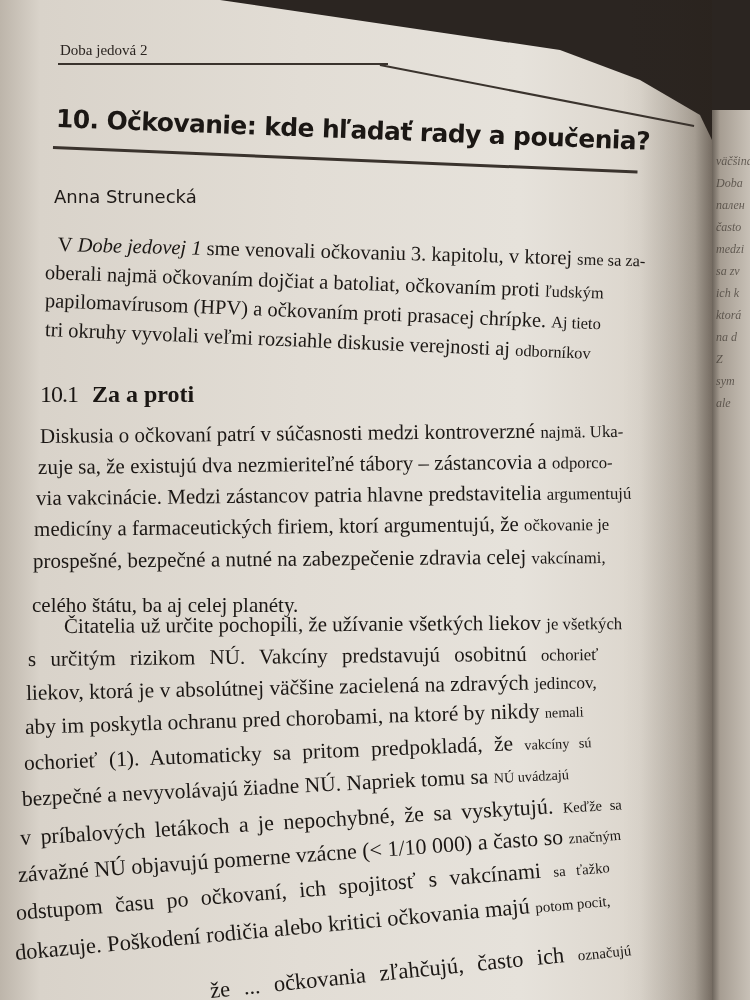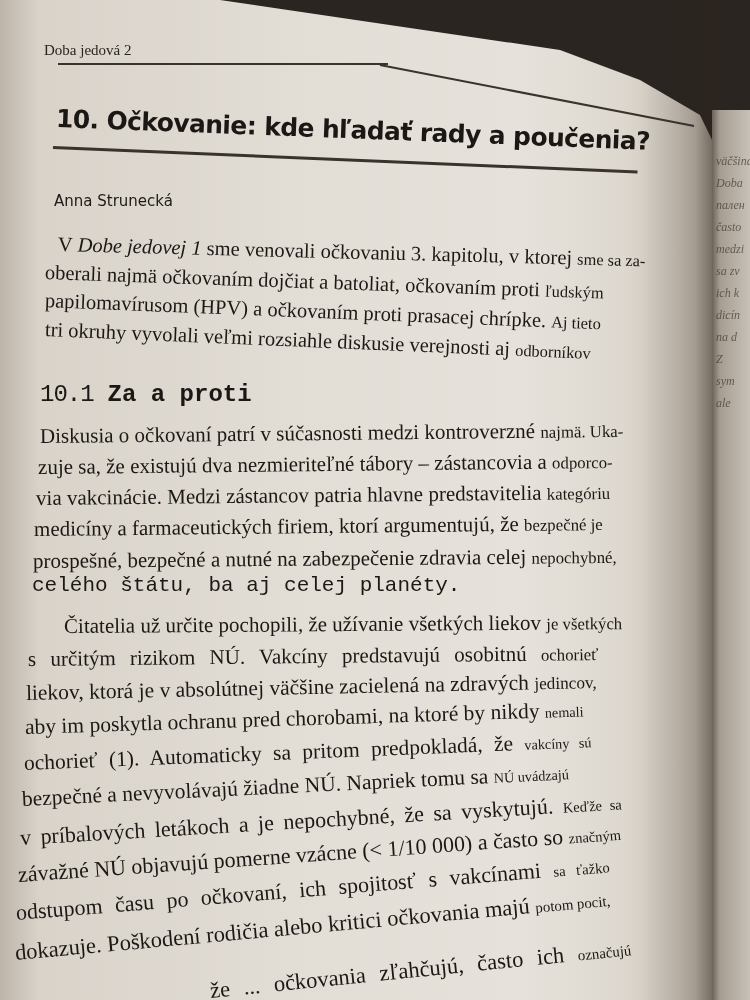--- a/index.html
+++ b/index.html
@@ -11,21 +11,21 @@
     position:absolute; left:0; top:0; width:712px; height:1000px;
     background: linear-gradient(90deg, #bdb5aa 0px, #d9d3ca 40px, #e2ddd5 300px, #e6e2db 520px, #dcd6cd 640px, #b9b1a6 695px, #8a8177 712px);
     clip-path: polygon(0 0, 220px 0, 560px 50px, 640px 80px, 700px 115px, 712px 140px, 712px 1000px, 0 1000px);
   }
   .facing-page {
     position:absolute; left:712px; top:110px; width:38px; height:890px;
     background:linear-gradient(90deg,#6b635a 0,#a69d92 8px,#c8c1b7 38px);
   }
 
   .running-head {
-    position:absolute; left:44px; top:42px;
+    position:absolute; left:60px; top:42px;
     font-family:"Liberation Serif", serif; font-size:15px; color:#2a2420;
   }
   .head-rule {
     position:absolute; left:58px; top:63px; width:640px; height:1.5px; background:#3a332d;
     transform-origin:left center; transform:rotate(5.2deg);
   }
   .head-rule-left {
     position:absolute; left:58px; top:63px; width:330px; height:1.5px; background:#3a332d;
   }
 
@@ -33,34 +33,34 @@
     position:absolute; left:56px; top:104px;
     font-family:"DejaVu Sans", sans-serif; font-weight:bold; font-size:25px; color:#1b1714;
     letter-spacing:-0.6px; white-space:nowrap;
     transform-origin:left center; transform:rotate(2.2deg);
   }
   .title-rule {
     position:absolute; left:53px; top:146px; width:585px; height:2.5px; background:#3a332d;
     transform-origin:left center; transform:rotate(2.4deg);
   }
   .author {
-    position:absolute; left:54px; top:192px;
-    font-family:"DejaVu Sans", sans-serif; font-size:15px; color:#1f1a17;
+    position:absolute; left:54px; top:186px;
+    font-family:"DejaVu Sans", sans-serif; font-size:18px; color:#1f1a17;
   }
 
   .line {
     position:absolute; white-space:nowrap;
     font-family:"Liberation Serif", serif; color:#1c1815;
     transform-origin:left center;
   }
   .line .shrink { font-size:0.8em; }
   .line .shrink2 { font-size:0.66em; }
   .section-heading {
     position:absolute; left:40px; top:381px; white-space:nowrap;
-    font-family:Liberation Mono, monospace; font-size:24px; color:#1b1714;
+    font-family:Liberation Serif, serif; font-size:24px; color:#1b1714;
   }
   .section-heading .num { font-weight:normal; letter-spacing:-1px; margin-right:14px; }
   .section-heading .txt { font-weight:bold; }
   .curl-shade {
     position:absolute; right:38px; top:0; width:90px; height:1000px;
     background:linear-gradient(90deg, rgba(0,0,0,0) 0, rgba(40,30,20,0.08) 60%, rgba(40,30,20,0.2) 100%);
     pointer-events:none;
   }
 </style>
 </head>
@@ -90,42 +90,42 @@
 <div class="line" style="left:45px;top:318px;font-size:20.5px;transform:rotate(2.4deg);">
   <span>tri okruhy vyvolali veľmi rozsiahle diskusie verejnosti aj </span><span class="shrink">odborníkov</span>
 </div>
 
 <div class="section-heading">
   <span class="num">10.1</span><span class="txt">Za a proti</span>
 </div>
 
 <div class="line" style="left:40px;top:424px;font-size:21px;transform:rotate(-0.6deg);"><span>Diskusia o očkovaní patrí v súčasnosti medzi kontroverzné </span><span class="shrink">najmä. Uka-</span></div>
 <div class="line" style="left:38px;top:455px;font-size:21px;transform:rotate(-0.6deg);"><span>zuje sa, že existujú dva nezmieriteľné tábory – zástancovia a </span><span class="shrink">odporco-</span></div>
-<div class="line" style="left:36px;top:486px;font-size:21px;transform:rotate(-0.6deg);"><span>via vakcinácie. Medzi zástancov patria hlavne predstavitelia </span><span class="shrink">kategóriu</span></div>
-<div class="line" style="left:34px;top:517px;font-size:21px;transform:rotate(-0.6deg);"><span>medicíny a farmaceutických firiem, ktorí argumentujú, že </span><span class="shrink">bezpečné je</span></div>
-<div class="line" style="left:33px;top:549px;font-size:21px;transform:rotate(-0.5deg);"><span>prospešné, bezpečné a nutné na zabezpečenie zdravia celej </span><span class="shrink">nepochybné,</span></div>
-<div class="line" style="left:32px;top:574px;font-size:21px;font-family:Liberation Mono, monospace;"><span>celého štátu, ba aj celej planéty.</span></div>
+<div class="line" style="left:36px;top:486px;font-size:21px;transform:rotate(-0.6deg);"><span>via vakcinácie. Medzi zástancov patria hlavne predstavitelia </span><span class="shrink">argumentujú</span></div>
+<div class="line" style="left:34px;top:517px;font-size:21px;transform:rotate(-0.6deg);"><span>medicíny a farmaceutických firiem, ktorí argumentujú, že </span><span class="shrink">očkovanie je</span></div>
+<div class="line" style="left:33px;top:549px;font-size:21px;transform:rotate(-0.5deg);"><span>prospešné, bezpečné a nutné na zabezpečenie zdravia celej </span><span class="shrink">vakcínami,</span></div>
+<div class="line" style="left:32px;top:593px;font-size:21px;"><span>celého štátu, ba aj celej planéty.</span></div>
 <div class="line" style="left:64px;top:614px;font-size:21px;transform:rotate(-0.4deg);"><span>Čitatelia už určite pochopili, že užívanie všetkých liekov </span><span class="shrink">je všetkých</span></div>
 <div class="line" style="left:28px;top:647px;font-size:21px;word-spacing:9px;transform:rotate(-0.6deg);"><span>s určitým rizikom NÚ. Vakcíny predstavujú osobitnú </span><span class="shrink">ochorieť</span></div>
 <div class="line" style="left:26px;top:681px;font-size:21.5px;transform:rotate(-1.2deg);"><span>liekov, ktorá je v absolútnej väčšine zacielená na zdravých </span><span class="shrink">jedincov,</span></div>
 <div class="line" style="left:25px;top:715px;font-size:21.5px;transform:rotate(-1.8deg);"><span>aby im poskytla ochranu pred chorobami, na ktoré by nikdy </span><span class="shrink2">nemali</span></div>
 <div class="line" style="left:24px;top:751px;font-size:21.5px;word-spacing:6px;transform:rotate(-2.3deg);"><span>ochorieť (1). Automaticky sa pritom predpokladá, že </span><span class="shrink2">vakcíny sú</span></div>
 <div class="line" style="left:22px;top:787px;font-size:21.5px;transform:rotate(-2.8deg);"><span>bezpečné a nevyvolávajú žiadne NÚ. Napriek tomu sa </span><span class="shrink2">NÚ uvádzajú</span></div>
 <div class="line" style="left:20px;top:825px;font-size:22px;word-spacing:4px;transform:rotate(-3.4deg);"><span>v príbalových letákoch a je nepochybné, že sa vyskytujú. </span><span class="shrink2">Keďže sa</span></div>
 <div class="line" style="left:18px;top:862px;font-size:22px;transform:rotate(-4deg);"><span>závažné NÚ objavujú pomerne vzácne (&lt; 1/10 000) a často so </span><span class="shrink2">značným</span></div>
 <div class="line" style="left:16px;top:900px;font-size:22px;word-spacing:7px;transform:rotate(-4.6deg);"><span>odstupom času po očkovaní, ich spojitosť s vakcínami </span><span class="shrink2">sa ťažko</span></div>
 <div class="line" style="left:15px;top:940px;font-size:22.5px;transform:rotate(-5.2deg);"><span>dokazuje. Poškodení rodičia alebo kritici očkovania majú </span><span class="shrink2">potom pocit,</span></div>
 <div class="line" style="left:210px;top:978px;font-size:22.5px;word-spacing:8px;transform:rotate(-5.8deg);"><span>že ... očkovania zľahčujú, často ich </span><span class="shrink2">označujú</span></div>
 
 <div style="position:absolute;left:716px;top:150px;width:34px;font-family:'Liberation Serif',serif;font-style:italic;font-size:12px;color:#3d362f;line-height:22px;opacity:0.7;overflow:hidden;">
   <div>väčšina</div>
   <div>Doba</div>
   <div>nален</div>
   <div>často</div>
   <div>medzi</div>
   <div>sa zv</div>
   <div>ich k</div>
-  <div>dicín</div>
+  <div>ktorá</div>
   <div>na d</div>
   <div>Z</div>
   <div>sym</div>
   <div>ale</div>
 </div>
 
 </body></html>

